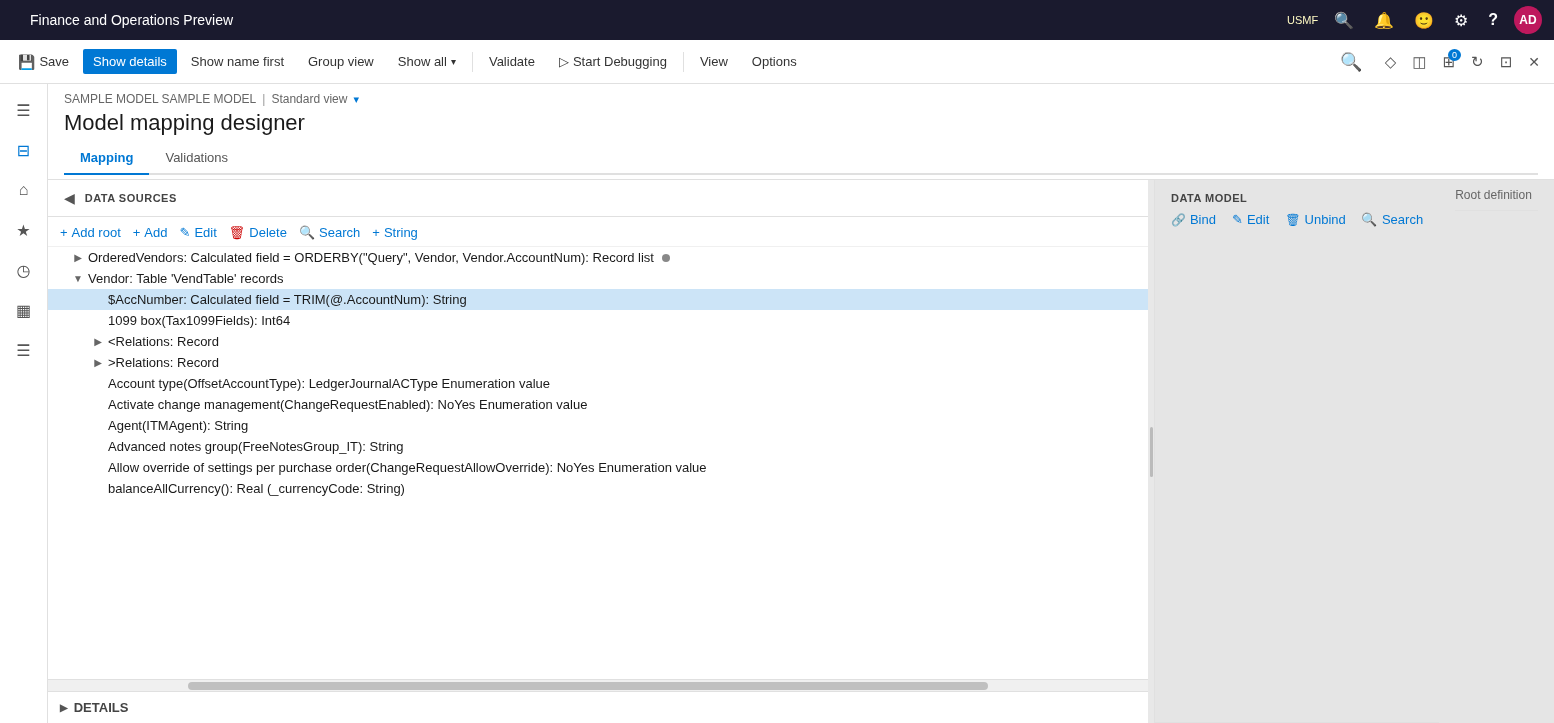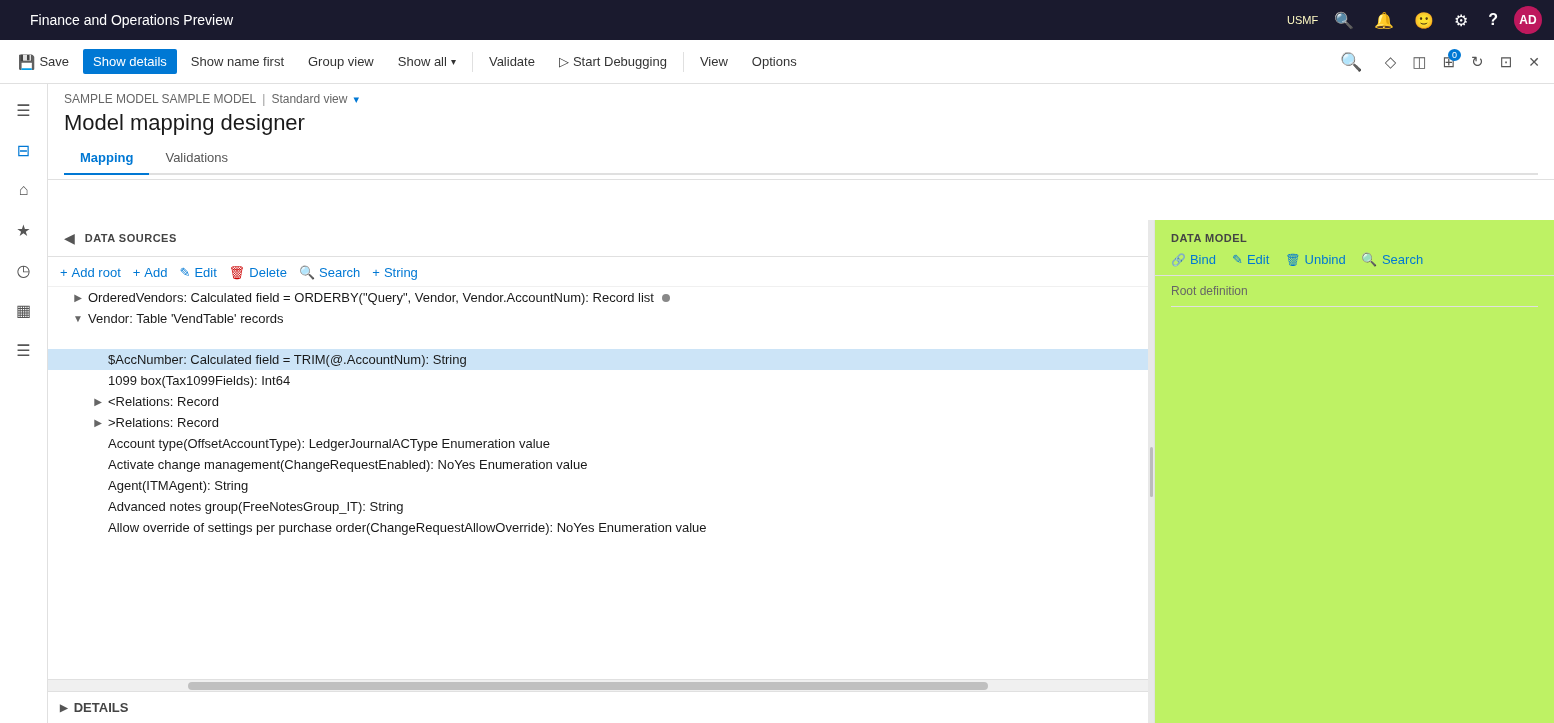--- a/index.html
+++ b/index.html
@@ -68,21 +68,20 @@
       border: none; background: none;
     }
 
     
     .content-area {
       flex: 1;
       display: flex;
       flex-direction: column;
       background: white;
       overflow: hidden;
-      gap: 40px;
     }
 
     
     .page-header {
       padding: 8px 16px 4px 16px;
       border-bottom: 1px solid #e0e0e0;
     }
     .breadcrumb {
       display: flex; align-items: center; gap: 6px;
       font-size: 12px; color: #666; margin-bottom: 4px;
@@ -135,21 +134,21 @@
       overflow-x: auto;
     }
     .tree-item {
       display: flex; align-items: center;
       padding: 3px 12px 3px 0;
       cursor: pointer;
       font-size: 13px;
       color: #1a1a1a;
       white-space: nowrap;
     }
-    .tree-item.selected { background: #cce4f7; margin-top: 20px; }
+    .tree-item.selected { background: #cce4f7; }
     .tree-indent { display: inline-block; }
     .tree-toggle { width: 20px; display: inline-flex; align-items: center; justify-content: center; color: #666; font-size: 10px; }
     .tree-label { font-size: 13px; }
 
     
     .tree-list::-webkit-scrollbar { width: 8px; height: 8px; }
     .tree-list::-webkit-scrollbar-track { background: #f0f0f0; }
     .tree-list::-webkit-scrollbar-thumb { background: #c0c0c0; border-radius: 4px; }
 
     
@@ -158,22 +157,21 @@
       padding: 8px 12px;
       display: flex; align-items: center; gap: 6px;
       font-size: 13px; font-weight: 600; color: #444; cursor: pointer;
     }
     .details-bar-toggle { color: #555; font-size: 10px; }
 
     
     .dm-panel {
       width: 400px;
       display: flex;
-      flex-direction: column;
-      background: #bef264;
+      background: #e5e5e5;
       border-left: 1px solid #e0e0e0;
     }
     .dm-header {
       padding: 12px 16px 8px 16px;
       border-bottom: 1px solid #e0e0e0;
     }
     .dm-title {
       font-size: 11px; font-weight: 700; color: #444; letter-spacing: 0.5px;
       margin-bottom: 8px;
     }
@@ -414,20 +412,25 @@
               <span class="tree-toggle" style="width:20px;"></span>
               <span class="tree-label">Advanced notes group(FreeNotesGroup_IT): String</span>
             </div>
 
             <div class="tree-item">
               <span class="tree-indent" style="width:40px;"></span>
               <span class="tree-toggle" style="width:20px;"></span>
               <span class="tree-label">Allow override of settings per purchase order(ChangeRequestAllowOverride): NoYes Enumeration value</span>
             </div>
 
+            <div class="tree-item">
+              <span class="tree-indent" style="width:40px;"></span>
+              <span class="tree-toggle" style="width:20px;"></span>
+              <span class="tree-label">balanceAllCurrency(): Real (_currencyCode: String)</span>
+            </div>
 
 
           </div>
 
           <div class="h-scroll-area">
             <div class="h-scroll-thumb"></div>
           </div>
         </div>
 
         <div class="details-bar">

